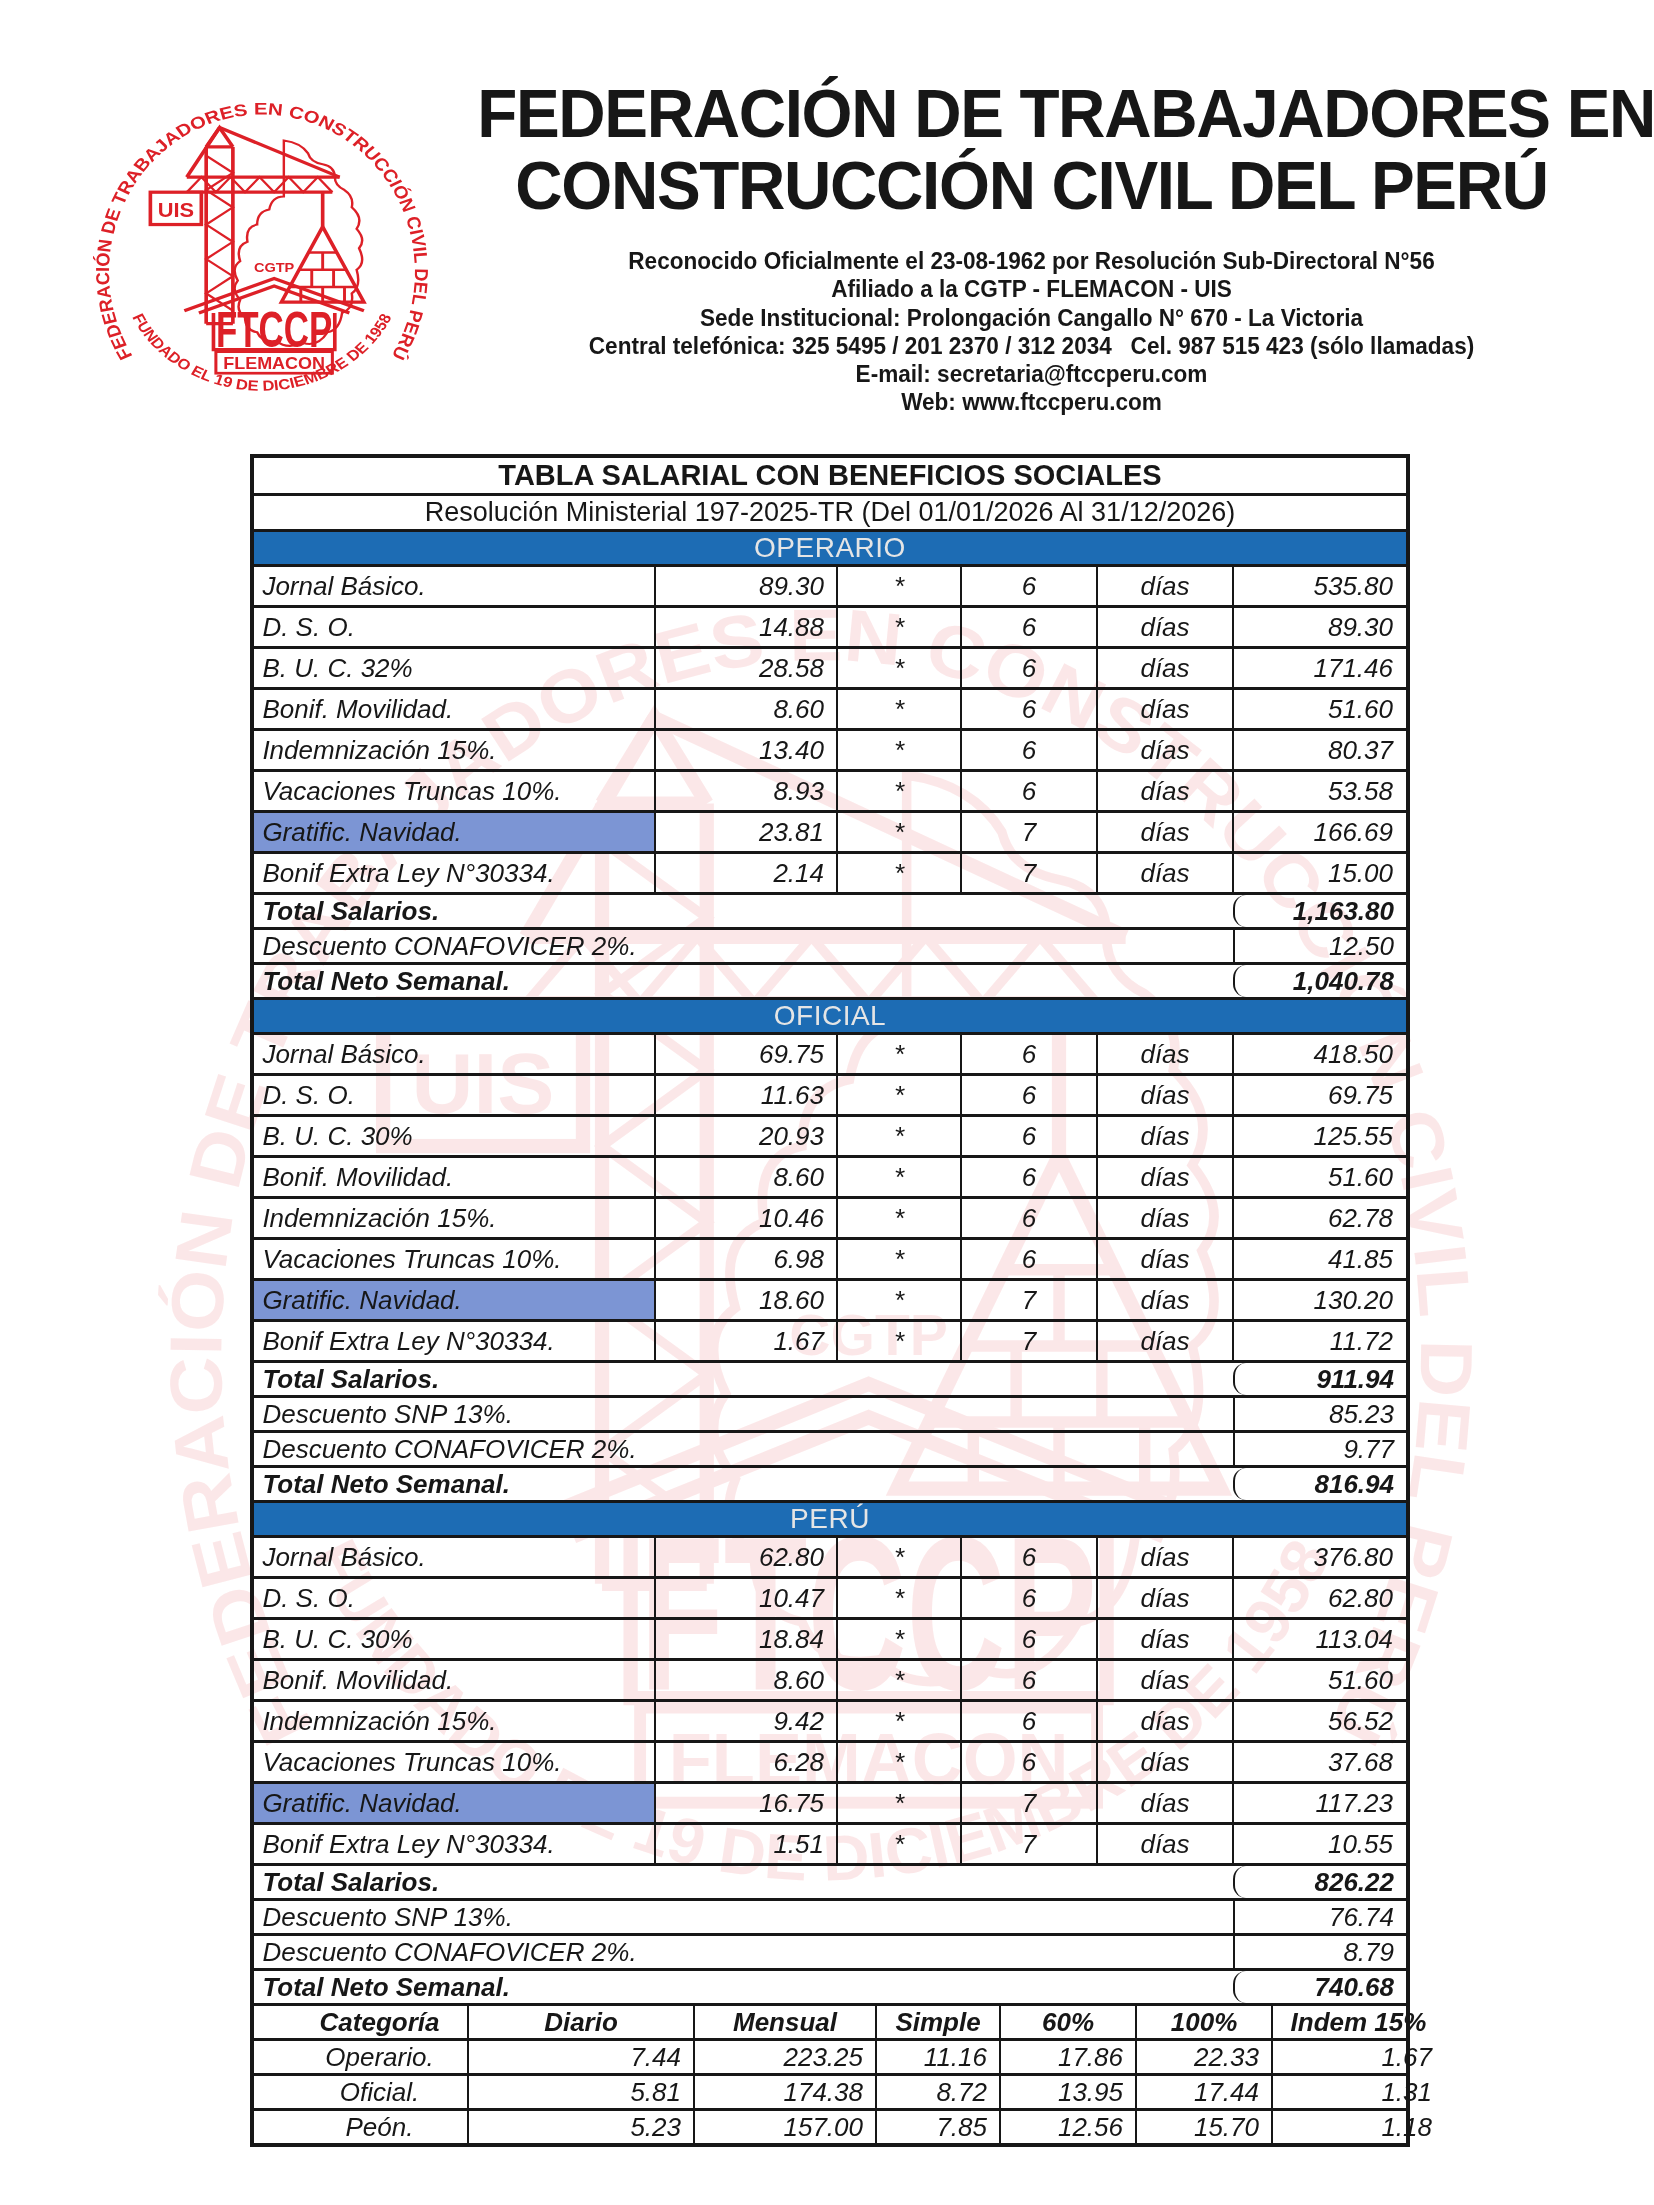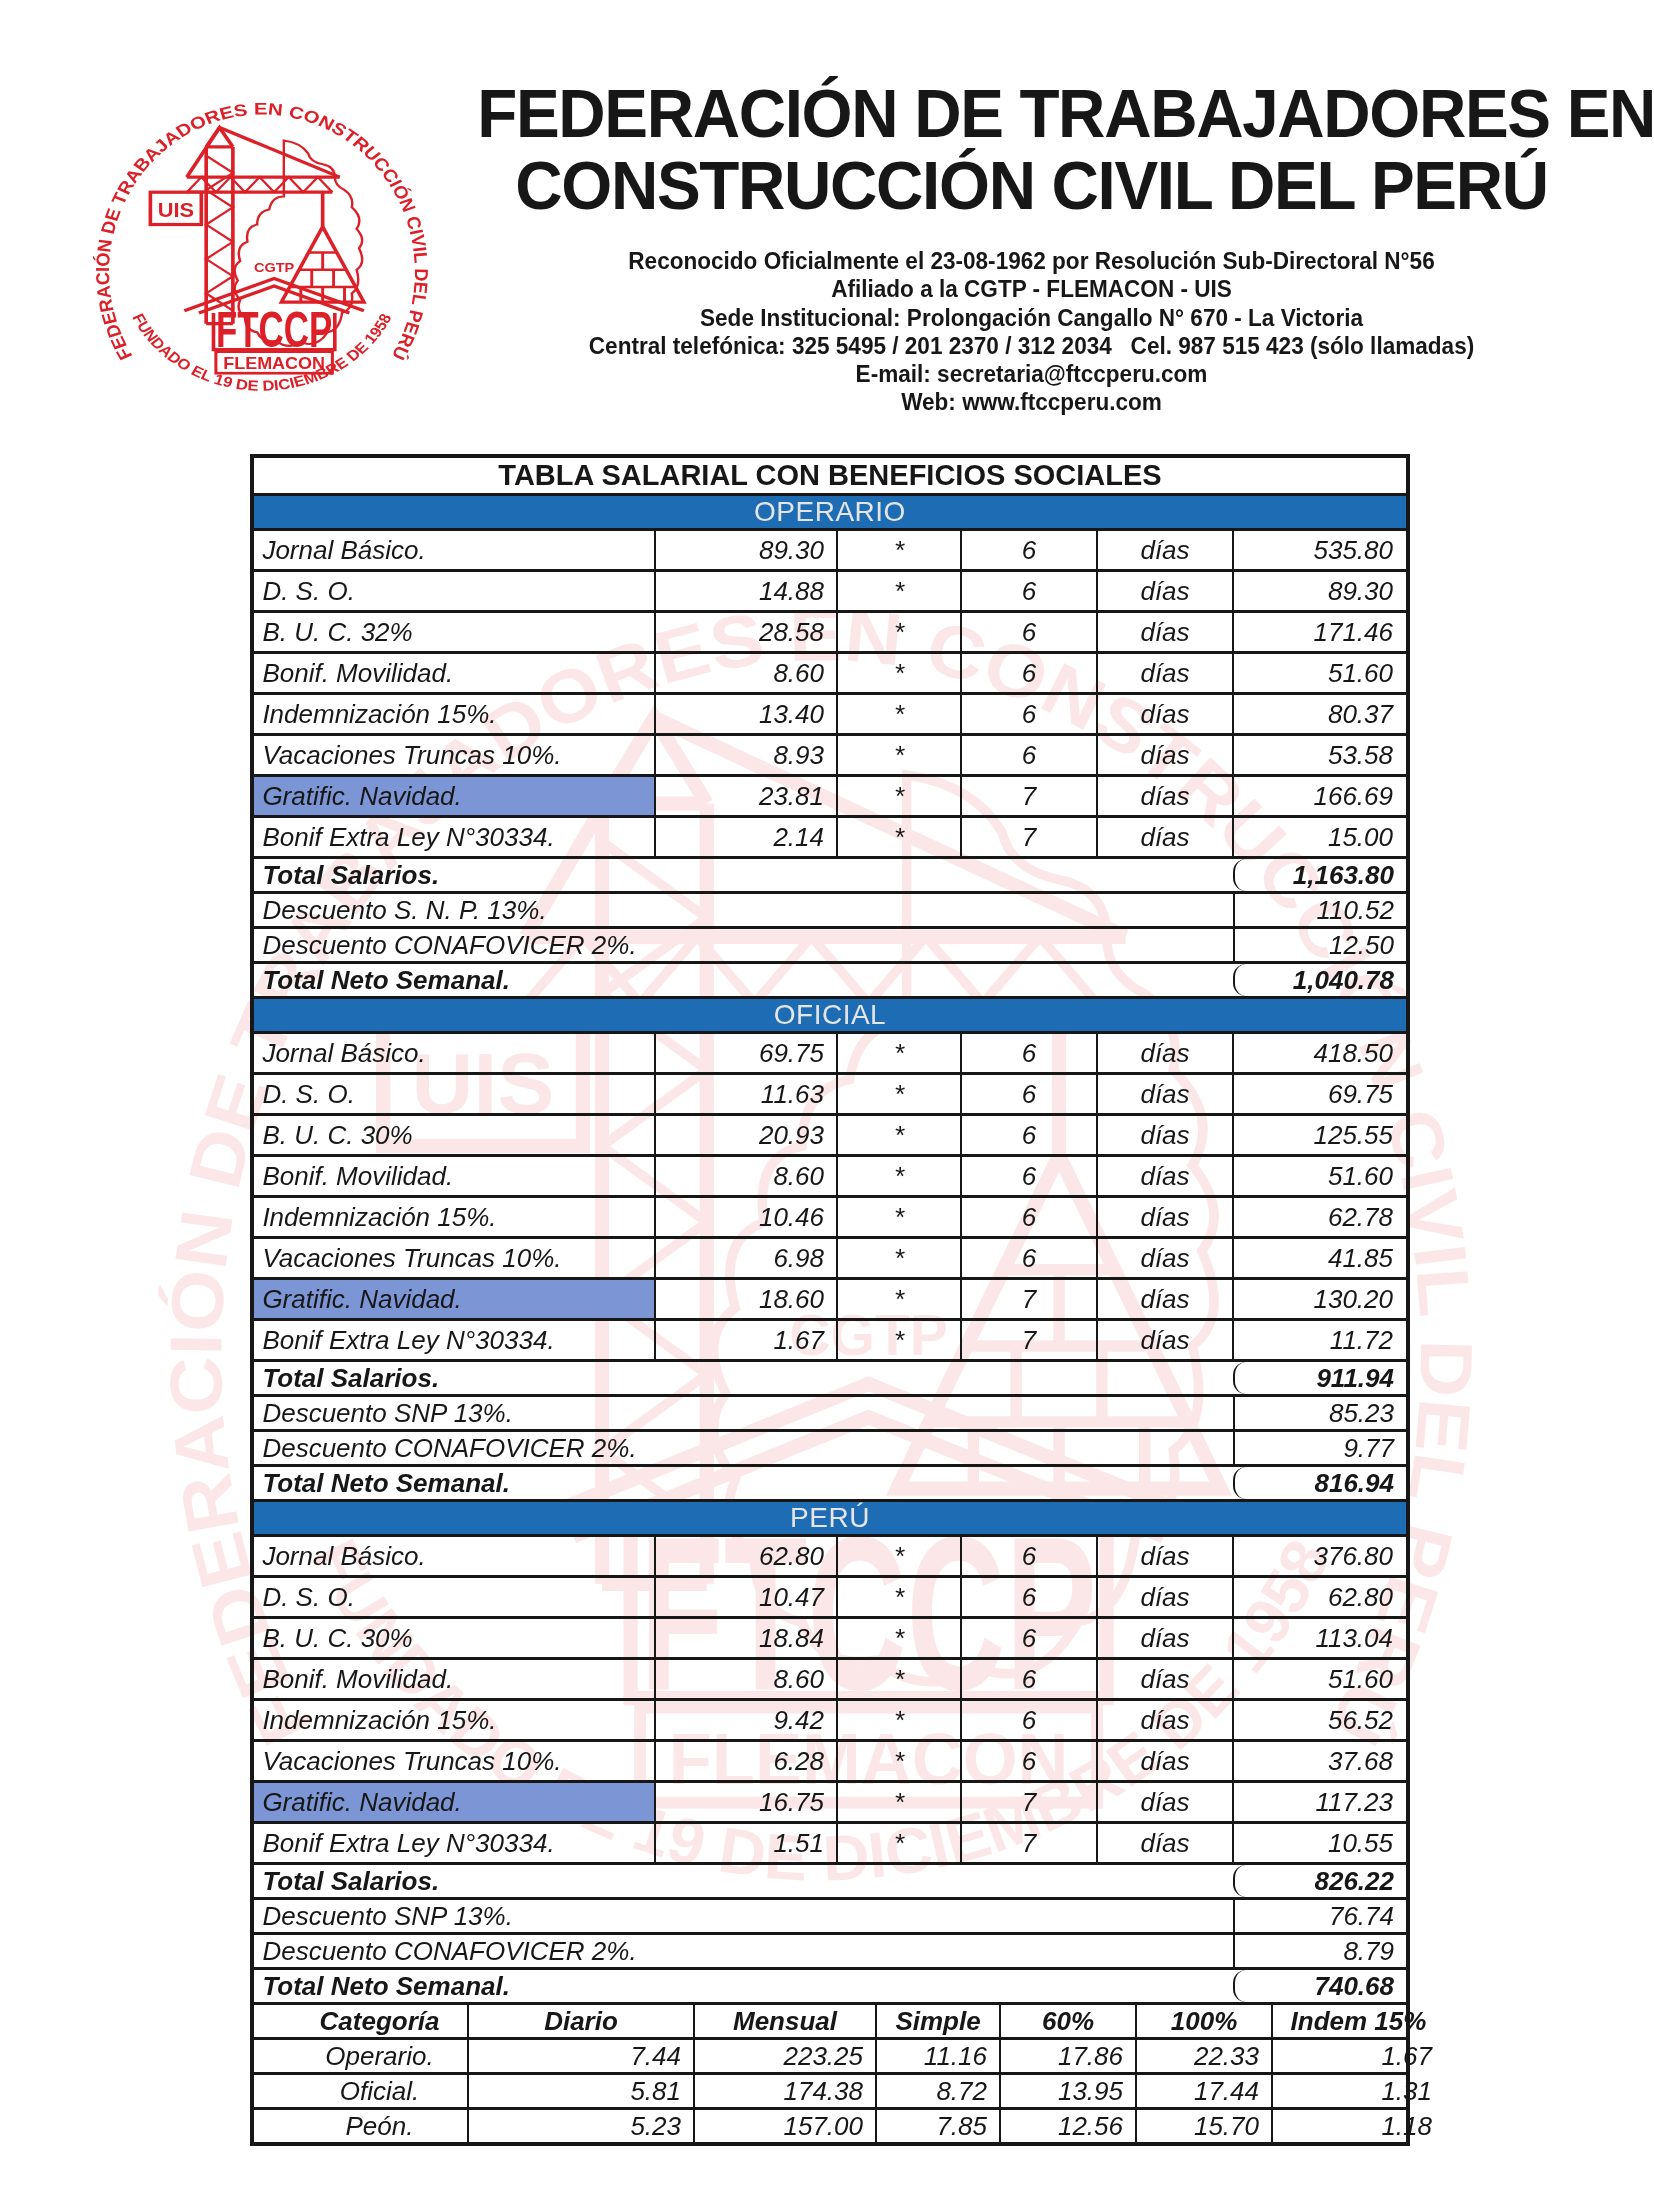--- a/index.html
+++ b/index.html
@@ -119,20 +119,21 @@
     <div>Afiliado a la CGTP - FLEMACON - UIS</div>
     <div>Sede Institucional: Prolongación Cangallo N° 670 - La Victoria</div>
     <div>Central telefónica: 325 5495 / 201 2370 / 312 2034&nbsp;&nbsp; Cel. 987 515 423 (sólo llamadas)</div>
     <div>E-mail: secretaria@ftccperu.com</div>
     <div>Web: www.ftccperu.com</div>
   </div>
 </div>
 
 <div class="salary-table">
   <div class="trow rtitle">TABLA SALARIAL CON BENEFICIOS SOCIALES</div>
+  <div class="trow rsub">Resolución Ministerial 197-2025-TR (Del 01/01/2026 Al 31/12/2026)</div>
 <div class="trow sec">
       <div class="sec-bar">OPERARIO</div>
     </div>
     <div class="trow detail">
       <div class="cell lab">Jornal Básico.</div>
       <div class="cell num">89.30</div>
       <div class="cell ctr">*</div>
       <div class="cell ctr">6</div>
       <div class="cell ctr">días</div>
       <div class="cell num">535.80</div>
@@ -189,24 +190,20 @@
       <div class="cell lab">Bonif Extra Ley N°30334.</div>
       <div class="cell num">2.14</div>
       <div class="cell ctr">*</div>
       <div class="cell ctr">7</div>
       <div class="cell ctr">días</div>
       <div class="cell num">15.00</div>
     </div>
     <div class="trow sum">
       <div class="cell lab bold">Total Salarios.</div>
       <div class="cell num bold">1,163.80</div>
-    </div>
-    <div class="trow sum">
-      <div class="cell lab">Descuento S. N. P. 13%.</div>
-      <div class="cell num">110.52</div>
     </div>
     <div class="trow sum">
       <div class="cell lab">Descuento CONAFOVICER 2%.</div>
       <div class="cell num">12.50</div>
     </div>
     <div class="trow sum">
       <div class="cell lab bold">Total Neto Semanal.</div>
       <div class="cell num bold">1,040.78</div>
     </div>
     <div class="trow sec">

